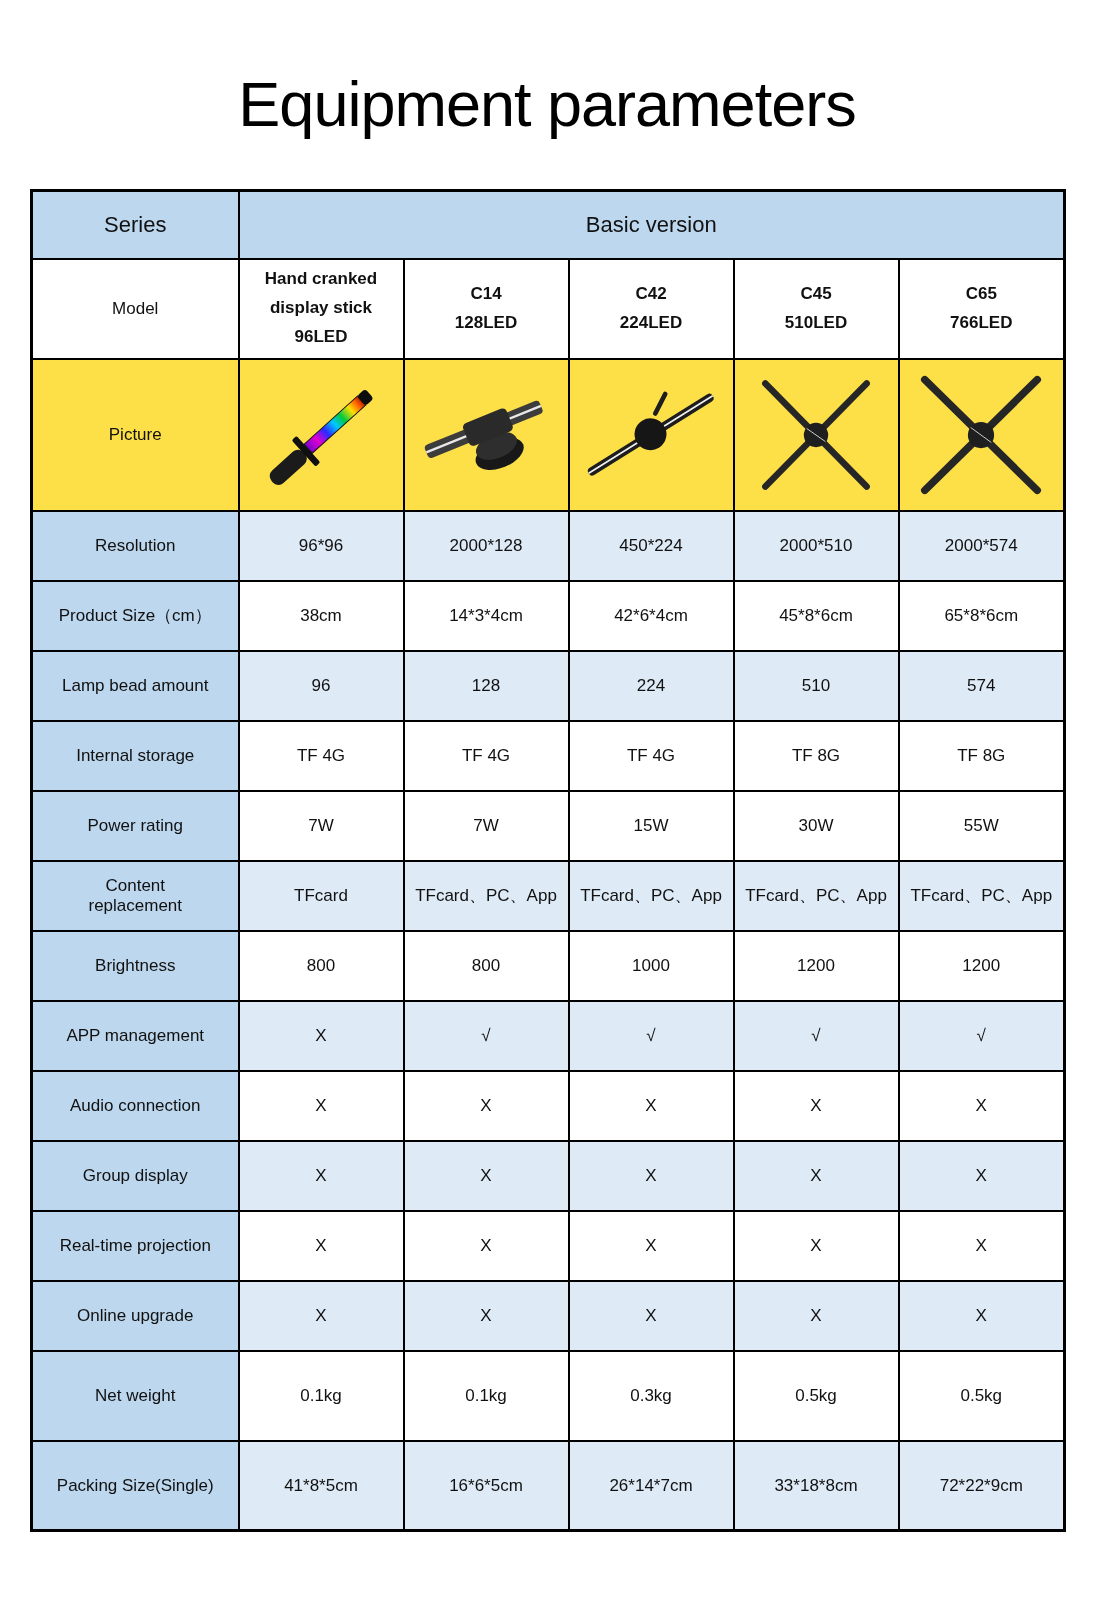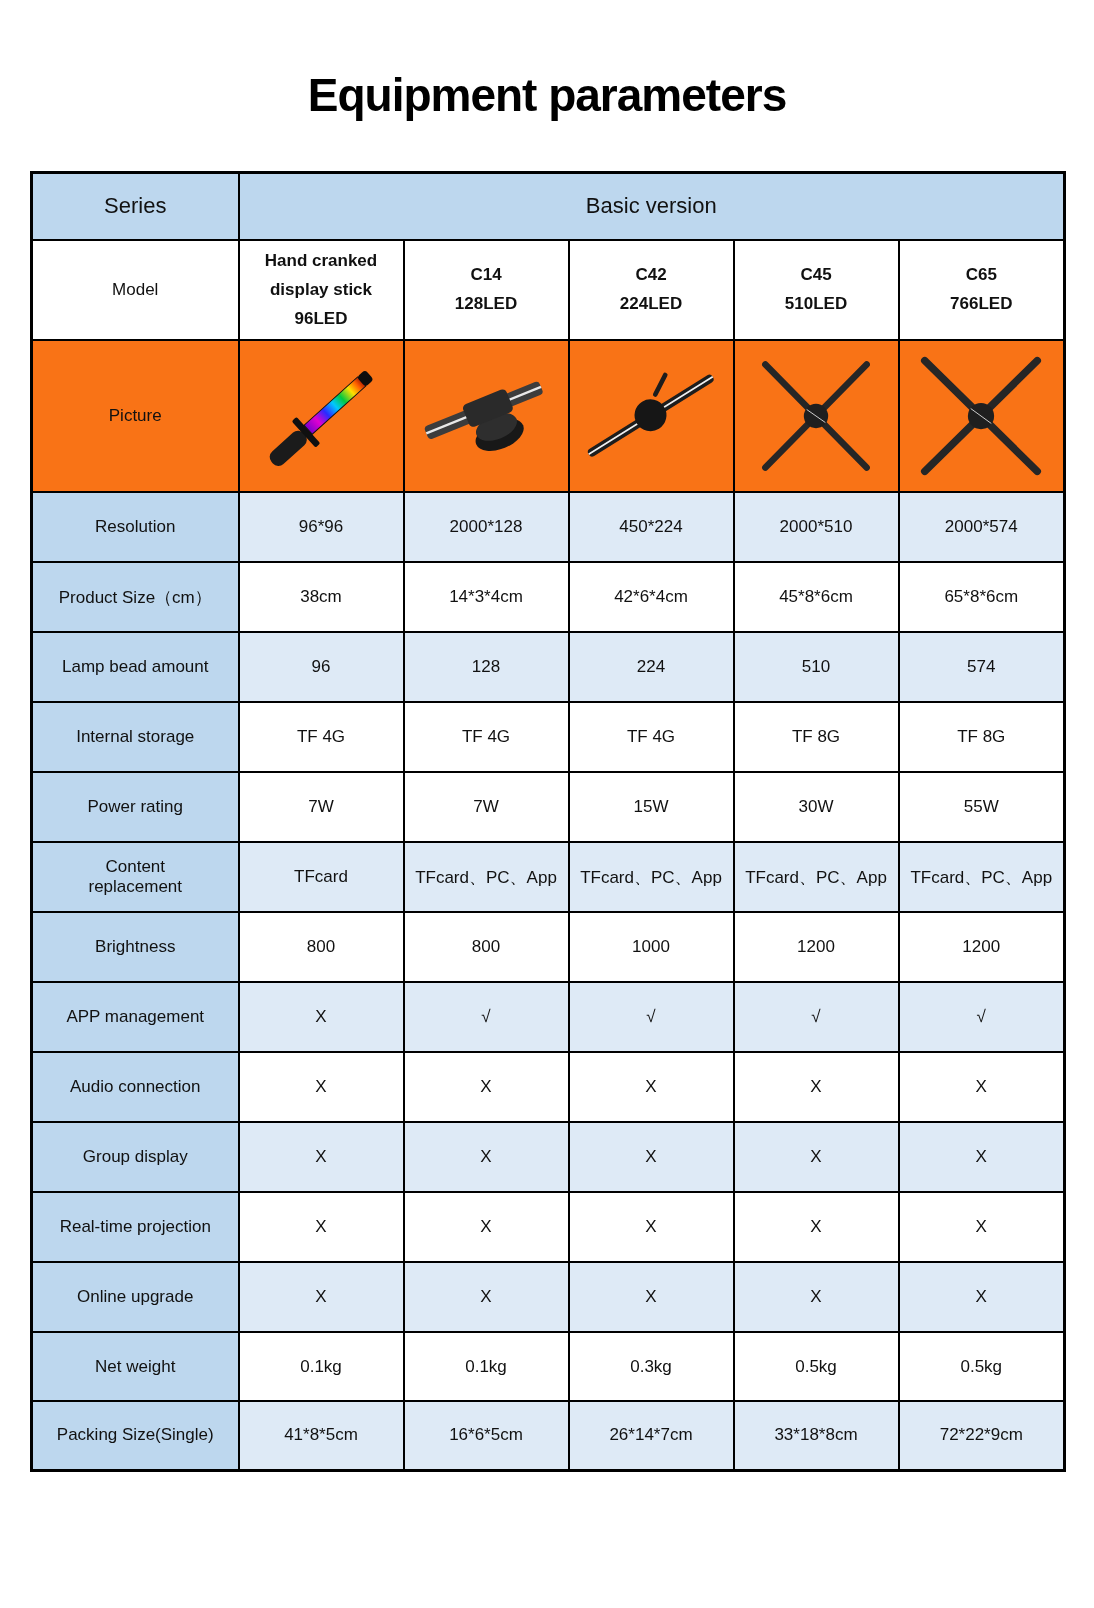--- a/index.html
+++ b/index.html
@@ -14,22 +14,22 @@
     width:1094px;height:1608px;
     background:#ffffff;
     font-family:"Liberation Sans","DejaVu Sans",sans-serif;
     color:var(--text-color);
   }
   .page-title{
     margin:0;
     padding-top:70px;
     padding-bottom:0;
     text-align:center;
-    font-size:46px;
-    font-weight:700;
+    font-size:63px;
+    font-weight:400;
     letter-spacing:-1px;
     color:#000;
     line-height:1.1;
   }
   table.spec{
     margin:50px 0 0 30px;
     width:1033px;
     border-collapse:collapse;
     border:3px solid var(--border-color);
     table-layout:fixed;
@@ -49,26 +49,26 @@
     font-size:17px;
   }
   tr.hdr td{
     background:var(--header-blue);
     font-weight:400;
     font-size:22px;
     height:68px;
   }
   tr.model-row td{height:100px;background:#fff;}
   td.model-cell{font-weight:700;line-height:1.7;background:#fff;}
-  tr.picture-row td{height:152px;background:#f97316;padding:0;}
+  tr.picture-row td{height:152px;background:#fde047;padding:0;}
   .pic-wrap{display:flex;align-items:center;justify-content:center;height:100%;}
   tbody.rows tr td{height:70px;background:#ffffff;}
   tbody.rows tr.shaded td{background:var(--row-blue);}
   tbody.rows tr td.lbl{background:var(--header-blue);}
-  tbody.rows tr:nth-last-child(-n+2) td{height:69px;}
+  tbody.rows tr:nth-last-child(-n+2) td{height:90px;}
   svg{display:block;}
 </style>
 </head>
 <body>
 
 <h1 class="page-title">Equipment parameters</h1>
 
 <table class="spec">
   <colgroup>
     <col style="width:207px">

